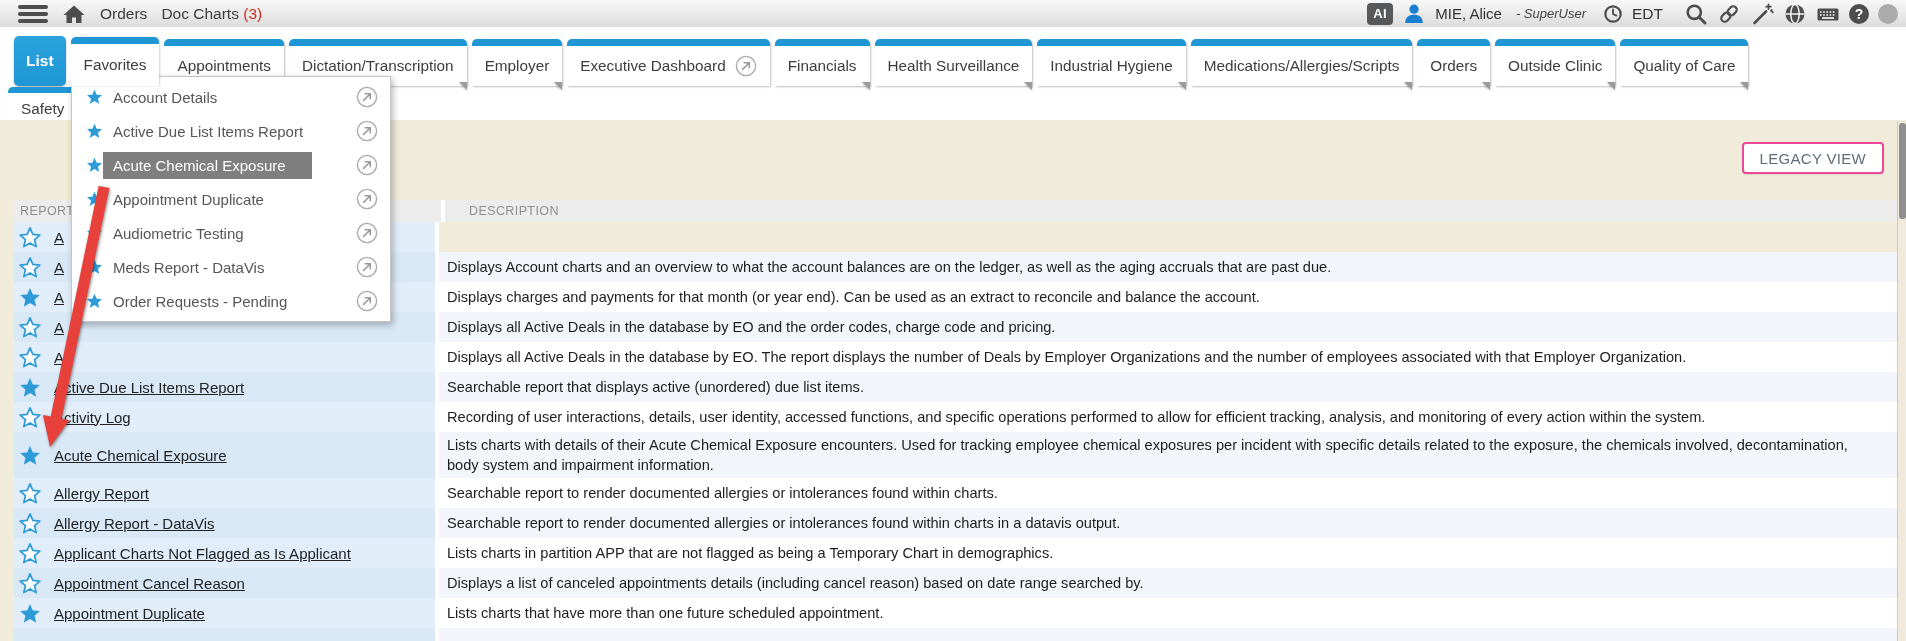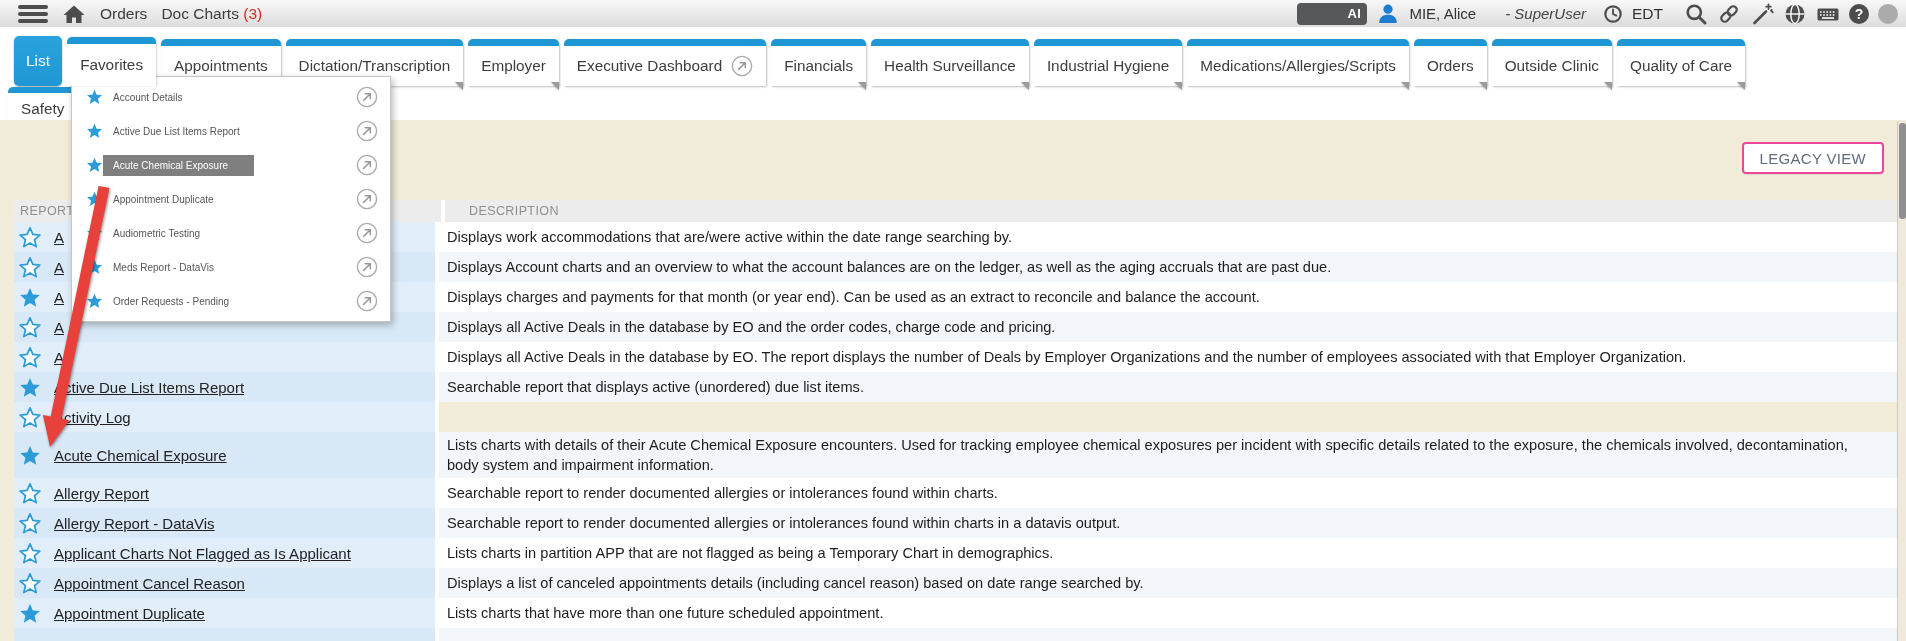--- a/index.html
+++ b/index.html
@@ -12,57 +12,57 @@
           display:flex;align-items:center;}
   .tb-left{display:flex;align-items:center;gap:14px;padding-left:18px;}
   .tb-right{margin-left:auto;display:flex;align-items:center;gap:9px;padding-right:8px;}
   .crumb{font-size:15.5px;color:#3c3c3c;cursor:default;}
   .crumb .cnt{color:#cf2b20;}
   .icon24{width:24px;height:24px;display:block;}
   .icon20{width:20px;height:20px;display:block;}
   .burger{display:flex;flex-direction:column;gap:3px;width:30px;}
   .burger i{height:4px;background:#4d4d4d;border-radius:2px;display:block;}
   .ai-badge{background:#57585a;color:#fff;font-weight:bold;font-size:13px;border-radius:4px;
-            width:26px;height:22px;display:flex;align-items:center;justify-content:center;letter-spacing:.5px;padding-left:44px;}
+            width:26px;height:22px;display:flex;align-items:center;justify-content:center;letter-spacing:.5px;}
   .user-name{font-size:15px;color:#333;}
-  .user-role{font-size:15px;color:#444;font-style:italic;margin-left:20px;}
+  .user-role{font-size:13px;color:#444;font-style:italic;margin-left:5px;}
   .tz{font-size:15.5px;color:#333;}
   .help-circle{width:20px;height:20px;border-radius:50%;background:#4d4d4d;color:#fff;
                font-size:14px;font-weight:bold;display:flex;align-items:center;justify-content:center;}
   .presence-dot{width:20px;height:20px;border-radius:50%;background:#ababab;}
 
   
   .tab-area{position:absolute;top:27px;left:0;right:0;height:93px;background:#fff;}
   .tab-row{position:absolute;left:14px;display:flex;gap:5px;align-items:flex-end;}
   #tab-row-1{top:9px;right:0;}
   #tab-row-2{top:60px;left:8px;}
   .list-btn{height:50px;padding:0 12px;border:none;border-radius:5px;cursor:pointer;
             background:linear-gradient(#2aa2dc,var(--accent-blue,#1f97d4));color:#fff;
-            font-family:inherit;font-weight:normal;font-size:15.5px;
+            font-family:inherit;font-weight:bold;font-size:15.5px;
             box-shadow:0 1px 2px rgba(0,0,0,.35);}
   .tab{position:relative;height:40px;background:#fff;border-radius:5px 5px 0 0;
        box-shadow:1px 1px 2px rgba(0,0,0,.25);cursor:pointer;display:flex;align-items:center;
        padding:7px 13px 0 13px;white-space:nowrap;}
   .tab .cap{position:absolute;top:0;left:0;right:0;height:7px;
             background:var(--accent-blue,#1f97d4);border-radius:5px 5px 0 0;}
   .tab .tlabel{font-size:15.3px;color:#3d3d3d;}
   .tab .fold{position:absolute;right:0;bottom:-4px;width:0;height:0;
              border-top:8px solid #9b9b9b;border-left:8px solid transparent;
              filter:drop-shadow(0 1px 1px rgba(0,0,0,.25));}
   .tab .ext{margin-left:9px;}
   .tab.open{z-index:45;height:42px;box-shadow:1px 0 2px rgba(0,0,0,.18);}
   .tab.short{height:32px;padding-top:6px;}
   .tab.short .cap{height:6px;}
 
   
   .menu{position:absolute;left:67px;top:76px;width:318px;z-index:40;background:#fff;
         border:1px solid #c6c6c6;box-shadow:2px 3px 7px rgba(0,0,0,.28);padding:3px 0;}
   .menu-item{height:34px;display:flex;align-items:center;padding:0 12px 0 14px;cursor:pointer;}
   .menu-item .mstar{width:17px;height:16px;flex:0 0 auto;}
-  .mlabel{font-size:10px;color:#565656;padding:5px 26px 5px 10px;margin-left:0px;white-space:nowrap;}
+  .mlabel{font-size:15px;color:#565656;padding:5px 26px 5px 10px;margin-left:0px;white-space:nowrap;}
   .mlabel.hl{background:var(--menu-highlight-gray,#7f7f7f);color:#fff;}
   .menu-item .ext{margin-left:auto;}
   .extsvg{width:22px;height:22px;display:block;}
 
   
   .content{position:absolute;top:120px;left:0;right:0;bottom:0;background:var(--content-beige,#f1ecd9);}
   .legacy-btn{position:absolute;top:22px;right:22px;height:32px;padding:0 16px;cursor:pointer;
               background:#fff;border:2px solid #ec4899;border-radius:4px;font-family:inherit;
               font-size:15px;color:#5f6e7c;letter-spacing:.3px;box-shadow:0 1px 1px rgba(0,0,0,.08);}
 
@@ -244,21 +244,20 @@
       </div>
       <div id="rows" style="display:flex;flex-direction:column;flex:1;">
           <div class="trow odd">
             <div class="cell-left">
               <svg viewBox="0 0 24 23" class="rstar">
                 <polygon points="12,1 15.1,8.1 22.8,8.8 17,13.9 18.8,21.5 12,17.4 5.2,21.5 7,13.9 1.2,8.8 8.9,8.1" fill="#ffffff" stroke="var(--star-blue,#2d9bd7)" stroke-width="1.9" stroke-linejoin="round"></polygon>
               </svg>
               <span class="rlink">A</span>
             </div>
             <div class="gut"></div>
-            <div class="cell-desc">Displays work accommodations that are/were active within the date range searching by.</div>
           </div>
           <div class="trow even">
             <div class="cell-left">
               <svg viewBox="0 0 24 23" class="rstar">
                 <polygon points="12,1 15.1,8.1 22.8,8.8 17,13.9 18.8,21.5 12,17.4 5.2,21.5 7,13.9 1.2,8.8 8.9,8.1" fill="#ffffff" stroke="var(--star-blue,#2d9bd7)" stroke-width="1.9" stroke-linejoin="round"></polygon>
               </svg>
               <span class="rlink">A</span>
             </div>
             <div class="gut"></div>
             <div class="cell-desc">Displays Account charts and an overview to what the account balances are on the ledger, as well as the aging accruals that are past due.</div>
@@ -304,20 +303,21 @@
             <div class="cell-desc">Searchable report that displays active (unordered) due list items.</div>
           </div>
           <div class="trow odd">
             <div class="cell-left">
               <svg viewBox="0 0 24 23" class="rstar">
                 <polygon points="12,1 15.1,8.1 22.8,8.8 17,13.9 18.8,21.5 12,17.4 5.2,21.5 7,13.9 1.2,8.8 8.9,8.1" fill="#ffffff" stroke="var(--star-blue,#2d9bd7)" stroke-width="1.9" stroke-linejoin="round"></polygon>
               </svg>
               <span class="rlink">Activity Log</span>
             </div>
             <div class="gut"></div>
+            <div class="cell-desc">Recording of user interactions, details, user identity, accessed functions, and specific operations performed to allow for efficient tracking, analysis, and monitoring of every action within the system.</div>
           </div>
           <div class="trow even tall">
             <div class="cell-left">
               <svg viewBox="0 0 24 23" class="rstar">
                 <polygon points="12,1 15.1,8.1 22.8,8.8 17,13.9 18.8,21.5 12,17.4 5.2,21.5 7,13.9 1.2,8.8 8.9,8.1" fill="var(--star-blue,#2d9bd7)"></polygon>
               </svg>
               <span class="rlink">Acute Chemical Exposure</span>
             </div>
             <div class="gut"></div>
             <div class="cell-desc">Lists charts with details of their Acute Chemical Exposure encounters. Used for tracking employee chemical exposures per incident with specific details related to the exposure, the chemicals involved, decontamination, body system and impairment information.</div>

